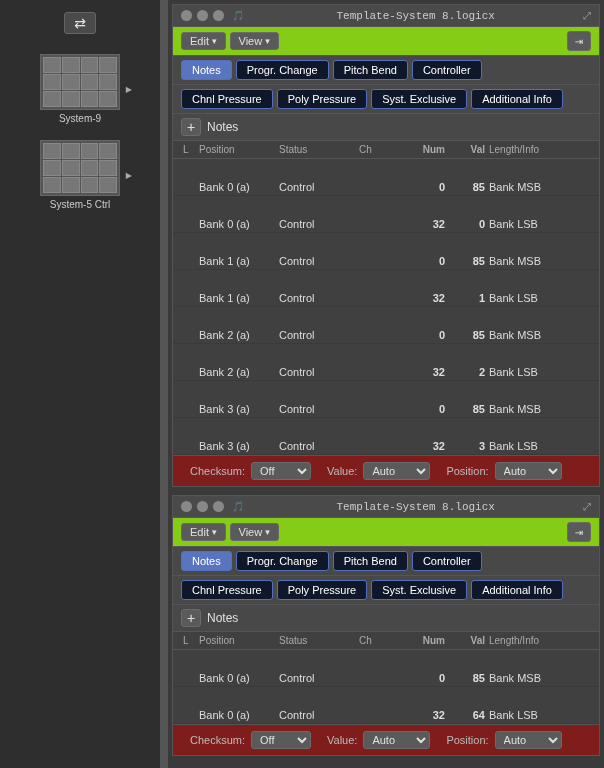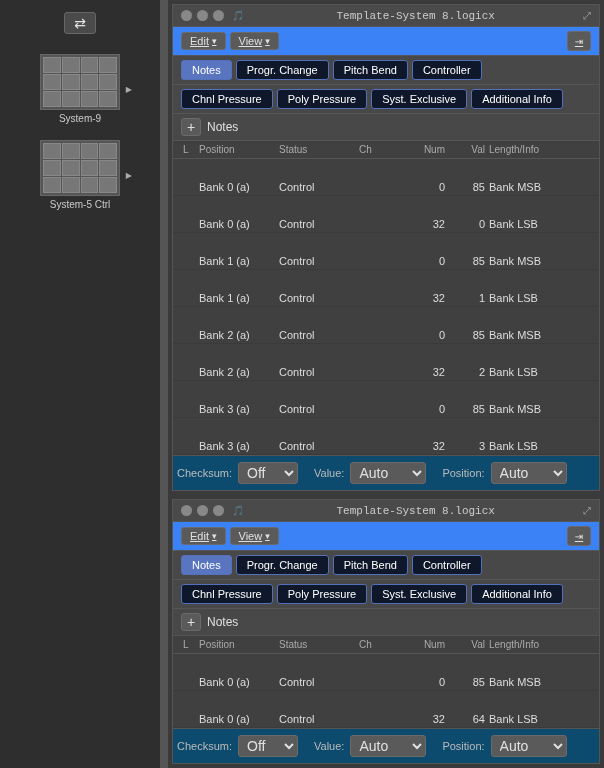--- a/index.html
+++ b/index.html
@@ -160,25 +160,24 @@
       font-size: 10px;
       color: #aaa;
       cursor: pointer;
     }
 
     
     .toolbar {
       display: flex;
       align-items: center;
       padding: 4px 8px;
-      background: #3b82f6;
+      background: #84cc16;
       border-bottom: 1px solid #555;
       gap: 4px;
       flex-shrink: 0;
-      text-decoration: underline;
     }
 
     .toolbar-btn {
       background: #5a5a5a;
       border: 1px solid #6a6a6a;
       border-radius: 3px;
       color: #e0e0e0;
       padding: 2px 8px;
       font-size: 11px;
       cursor: pointer;
@@ -289,28 +288,28 @@
       margin-top: 20px;
     }
 
     .table-cell {
       padding: 1px 2px;
       white-space: nowrap;
       overflow: hidden;
       text-overflow: ellipsis;
     }
 
-    .table-cell.right { text-align: right; }
+    .table-cell.right { text-align: right; font-weight: bold; }
 
     
     .bottom-controls {
       display: flex;
       align-items: center;
-      padding: 6px 4px;
-      background: #0c4a6e;
+      padding: 6px 17px;
+      background: #7f1d1d;
       border-top: 1px solid #555;
       gap: 16px;
       flex-shrink: 0;
       flex-wrap: wrap;
     }
 
     .control-group {
       display: flex;
       align-items: center;
       gap: 6px;
@@ -320,21 +319,21 @@
       color: #bbb;
       font-size: 11px;
     }
 
     .control-select {
       background: #5a5a5a;
       border: 1px solid #6a6a6a;
       border-radius: 3px;
       color: #e0e0e0;
       padding: 1px 4px;
-      font-size: 14px;
+      font-size: 11px;
       cursor: pointer;
       min-width: 60px;
     }
 
     .chevron-down::after {
       content: ' ▾';
       font-size: 9px;
     }
 
     

